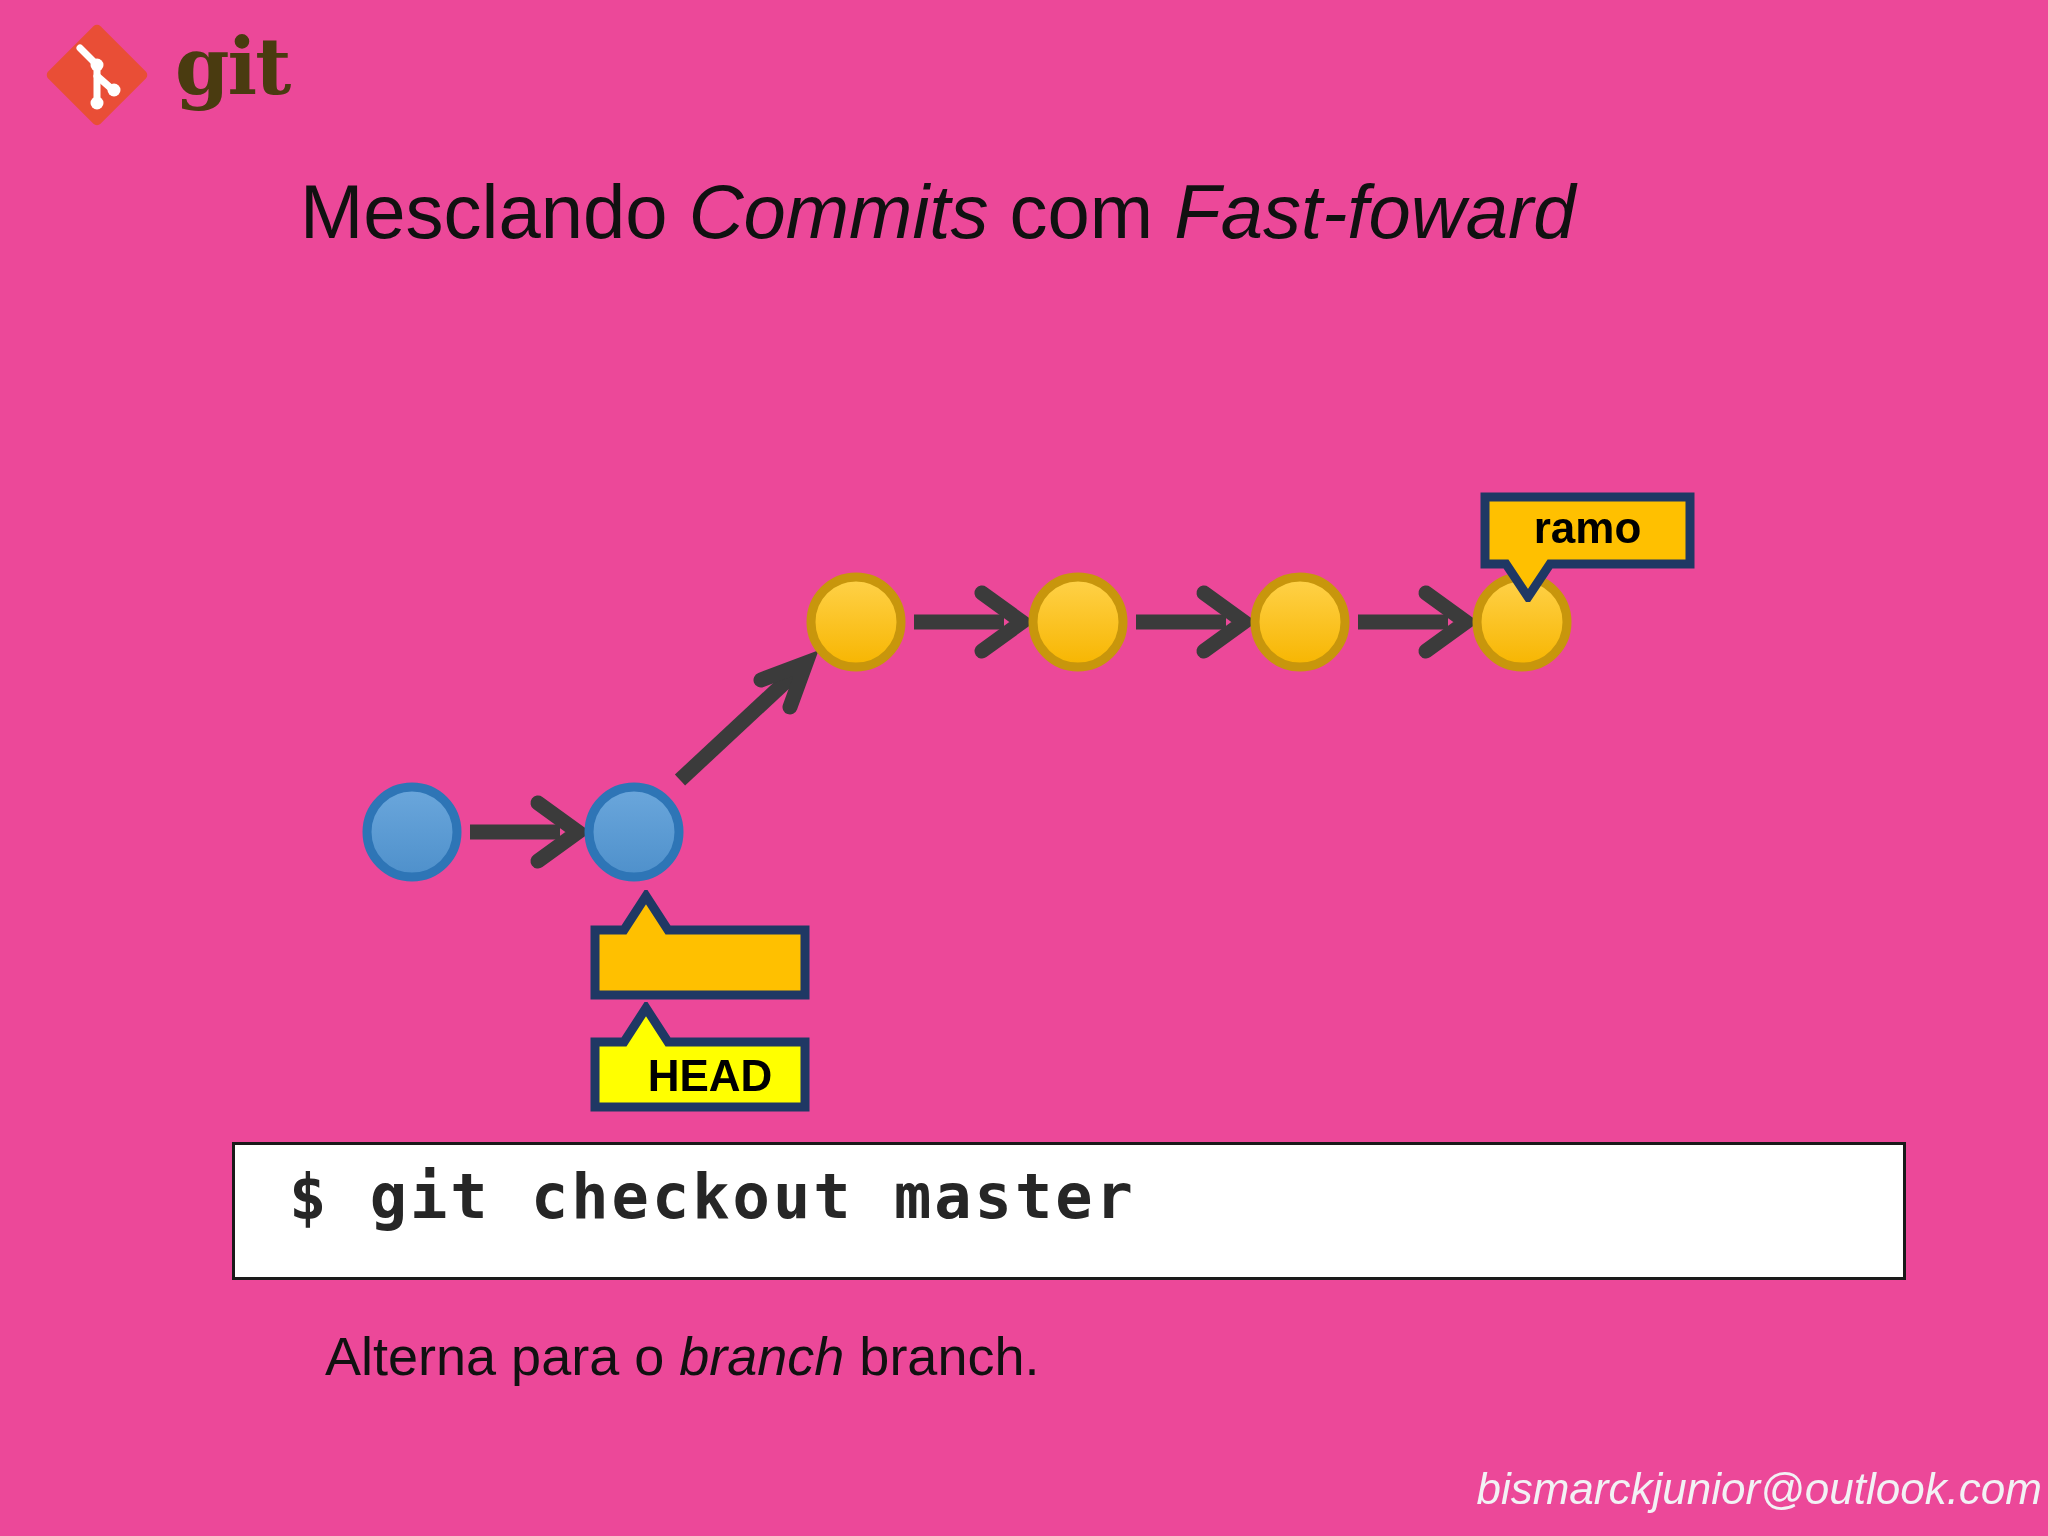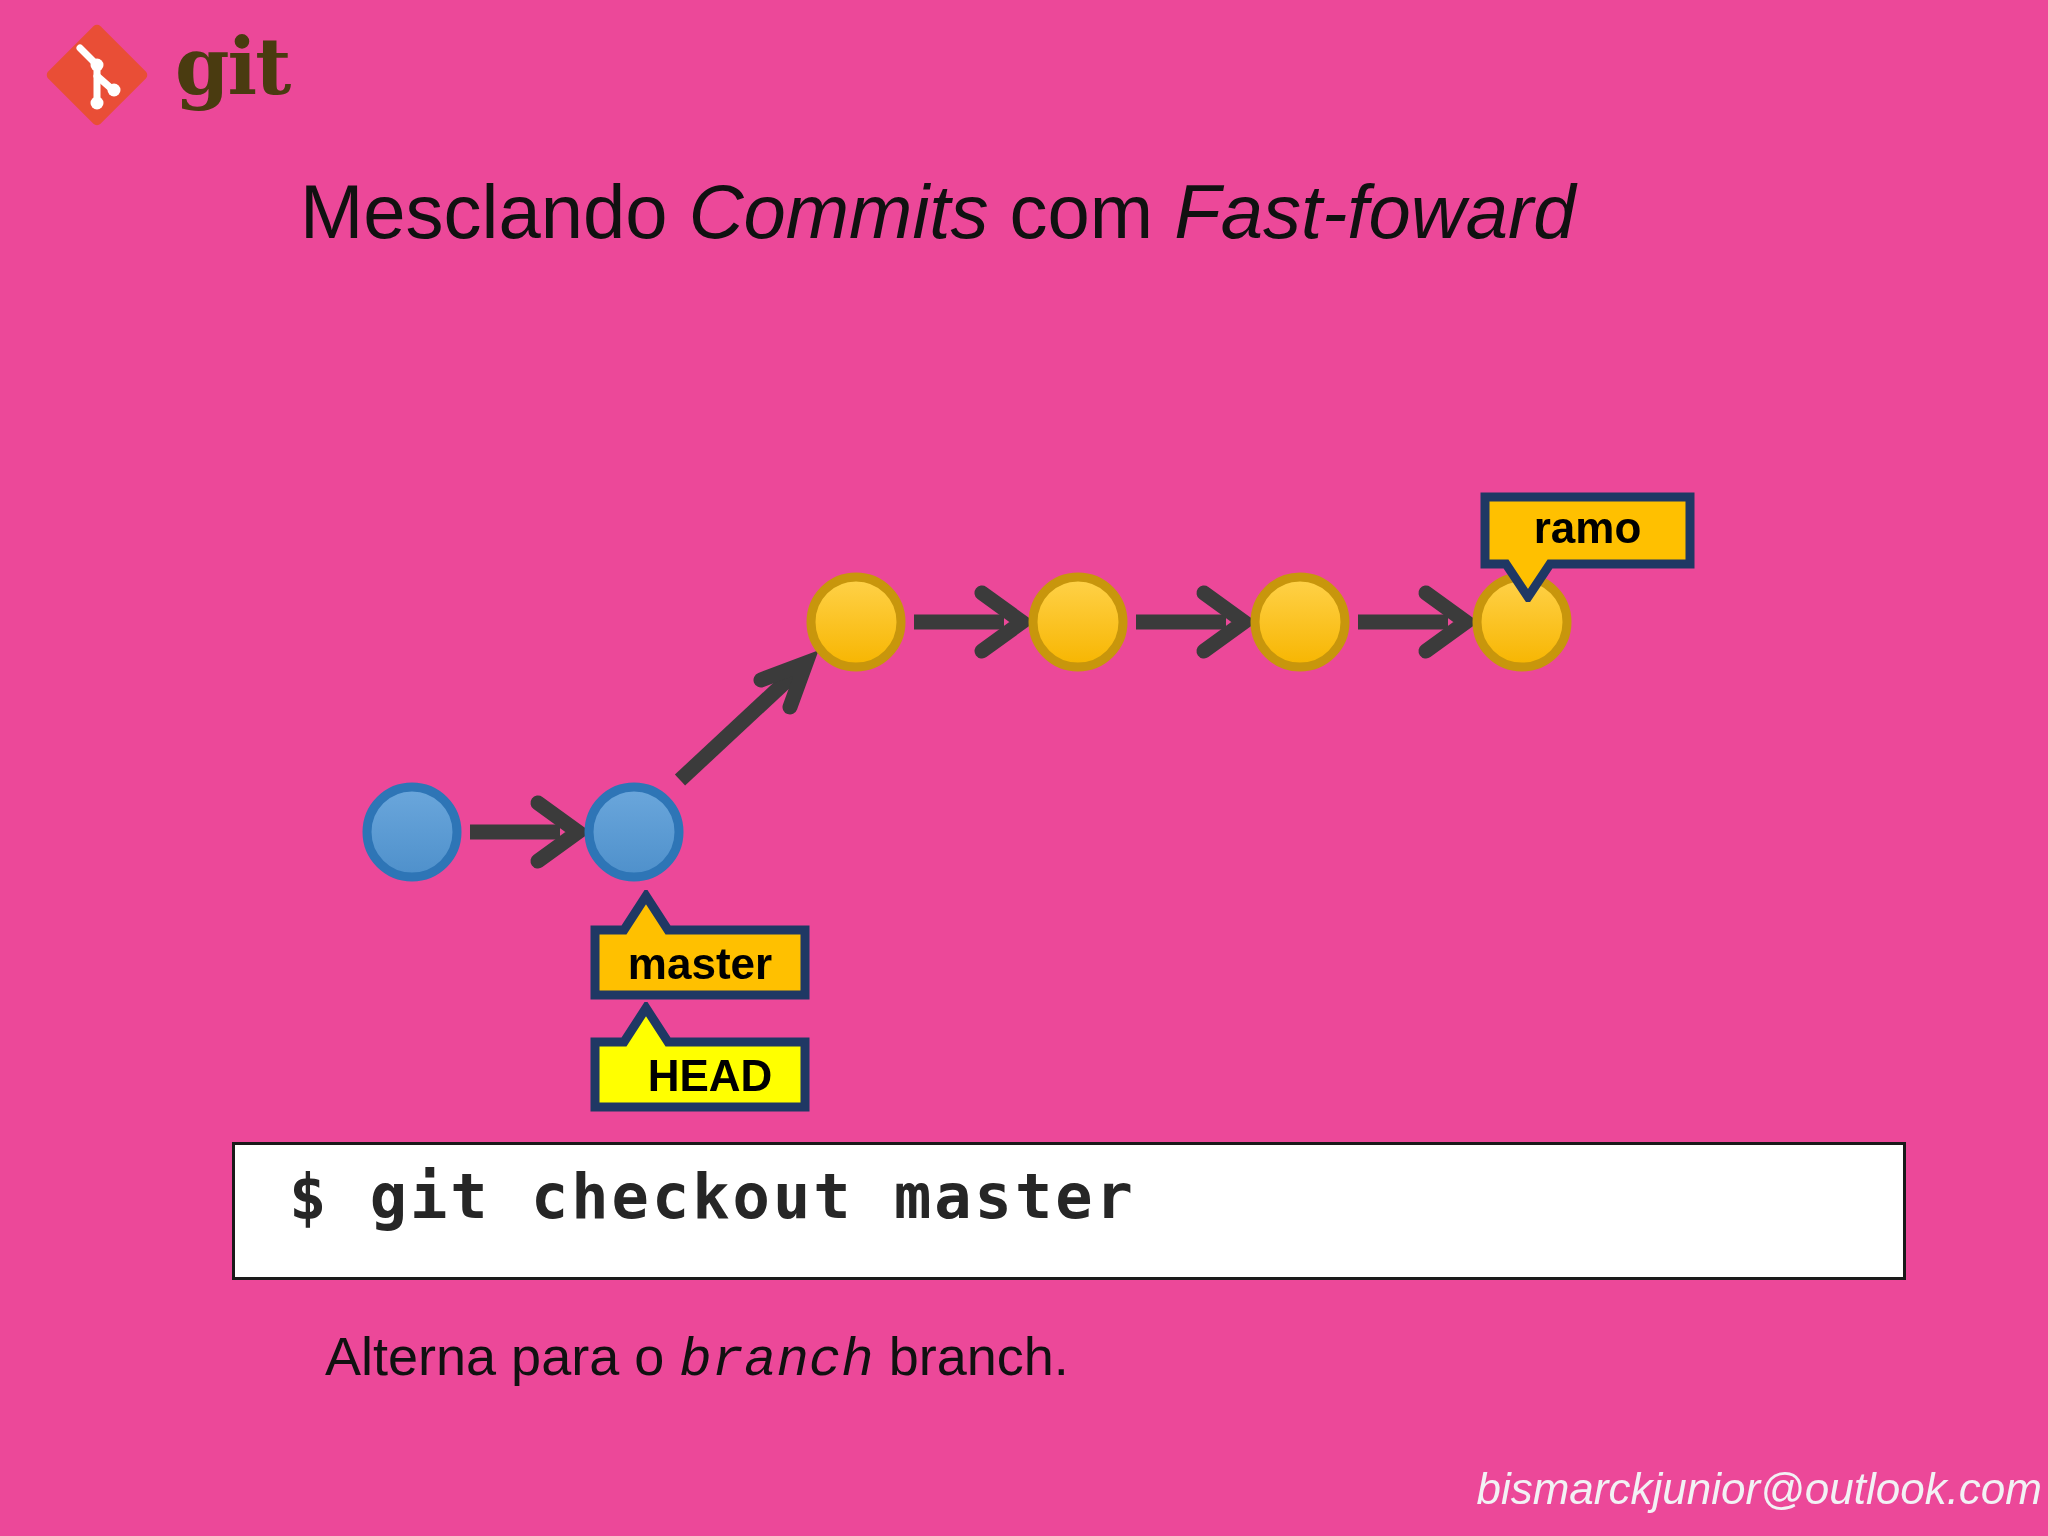--- a/index.html
+++ b/index.html
@@ -106,21 +106,21 @@
 
   
   #caption {
     position: absolute;
     left: 325px;
     top: 1325px;
     font-size: 54px;
     color: #111111;
     white-space: nowrap;
   }
-  #caption .it { font-style: italic; font-family: Liberation Mono, monospace; }
+  #caption .it { font-style: italic; }
 
   
   #watermark {
     position: absolute;
     right: 6px;
     bottom: 22px;
     font-size: 44px;
     font-style: italic;
     color: #f2f2f5;
     white-space: nowrap;
@@ -200,21 +200,20 @@
     <svg width="215" height="110" viewBox="0 0 215 110" xmlns="http://www.w3.org/2000/svg">
       <path d="M 5 5 L 210 5 L 210 72 L 70 72 L 48 105 L 26 72 L 5 72 Z" fill="#FFC000" stroke="#1F3864" stroke-width="9" stroke-linejoin="miter"></path>
     </svg>
     <div class="tagtext" style="height:72px; font-size:44px;">ramo</div>
   </div>
 
   <div class="reftag" style="left:590px; top:890px; width:220px; height:110px;">
     <svg width="220" height="110" viewBox="0 0 220 110" xmlns="http://www.w3.org/2000/svg">
       <path d="M 5 105 L 215 105 L 215 40 L 78 40 L 56 6 L 34 40 L 5 40 Z" fill="#FFC000" stroke="#1F3864" stroke-width="9" stroke-linejoin="miter"></path>
     </svg>
-    <div class="tagtext" style="top:38px; height:72px; font-size:44px;">master</div>
   </div>
 
   <div class="reftag" style="left:590px; top:1002px; width:240px; height:110px;">
     <svg width="220" height="110" viewBox="0 0 220 110" xmlns="http://www.w3.org/2000/svg">
       <path d="M 5 105 L 215 105 L 215 40 L 78 40 L 56 6 L 34 40 L 5 40 Z" fill="#FFFF00" stroke="#1F3864" stroke-width="9" stroke-linejoin="miter"></path>
     </svg>
     <div class="tagtext" style="top:38px; height:72px; font-size:44px;">HEAD</div>
   </div>
 
   <div id="cmdbox"></div>

